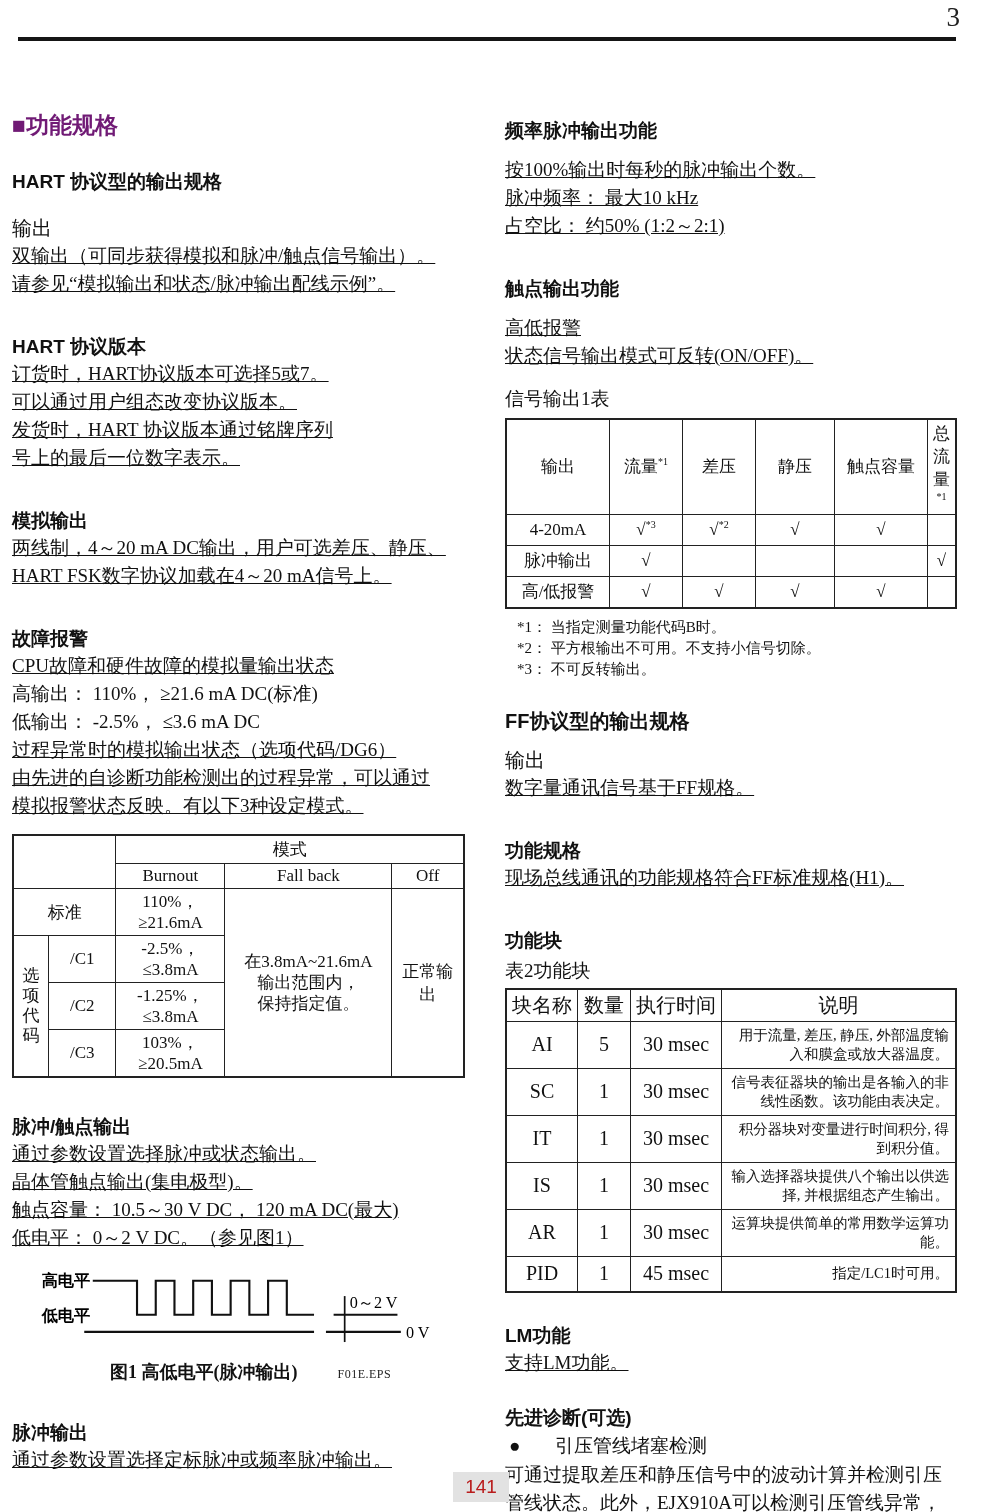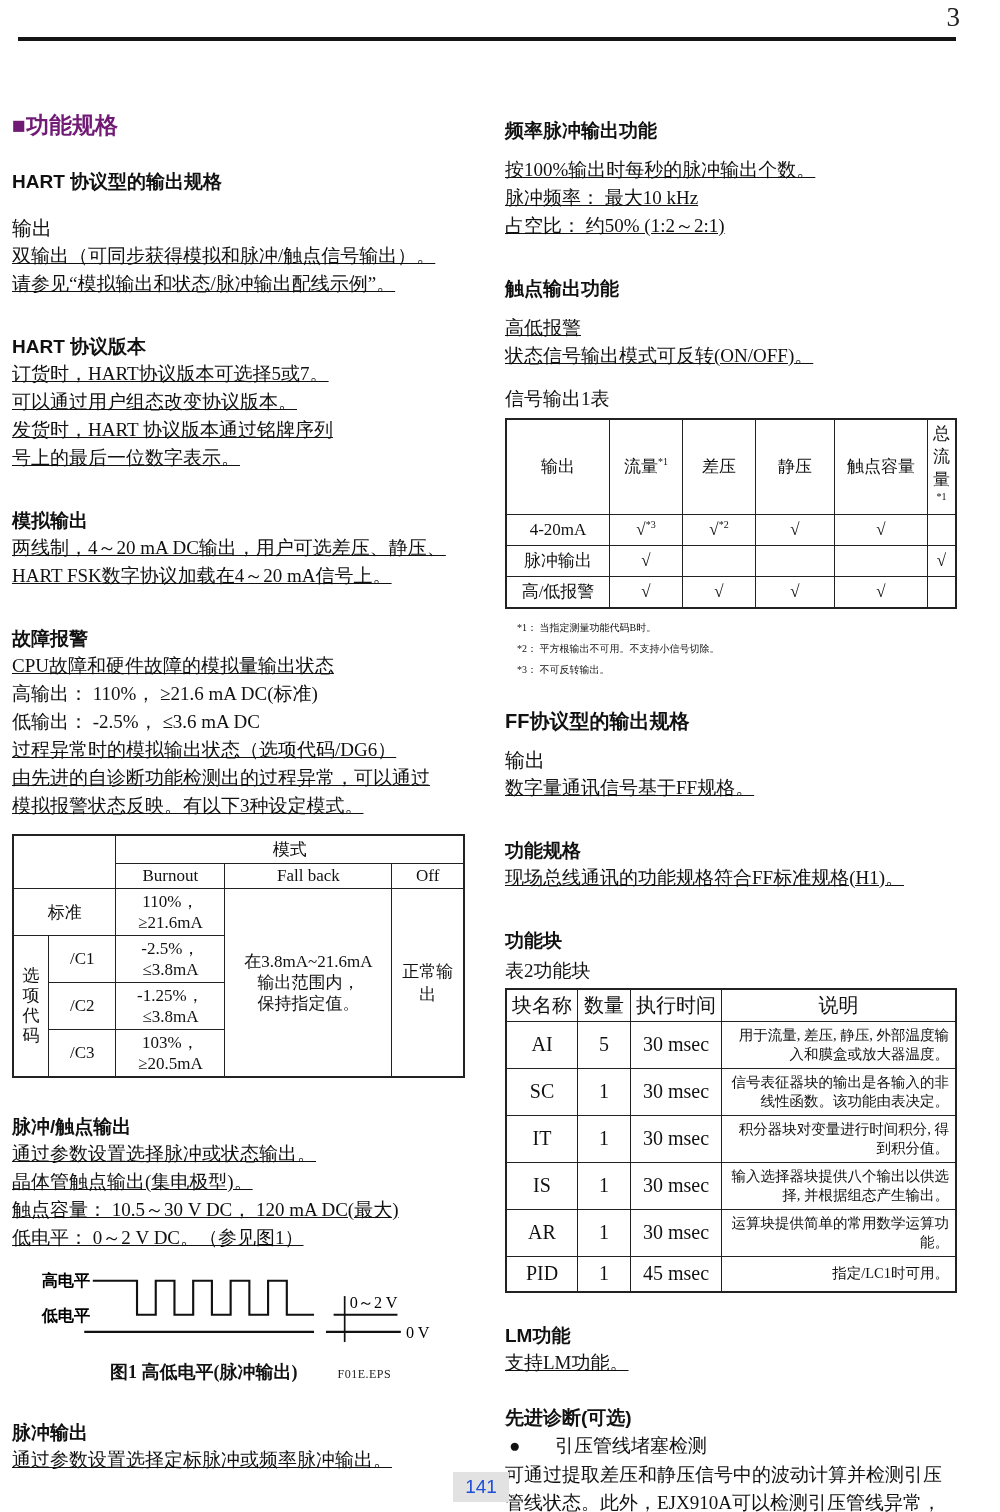--- a/index.html
+++ b/index.html
@@ -28,37 +28,37 @@
   table.tbl{border:2px solid #222;}
   table.tbl td,table.tbl th{border:1.5px solid #222;text-align:center;padding:2px 4px;font-weight:normal;}
   .pre{white-space:pre-line;line-height:21px;}
   .burnout{margin-top:14px;width:453px;}
   .burnout td{font-size:17px;}
   .vert{width:26px;line-height:20px;padding:2px 3px;}
   .sig-title{font-size:19px;margin:16px 0 6px 0;}
   .signal{width:452px;}
   .signal td,.signal th{height:26px;font-size:17px;}
   .signal sup,.fnsup{font-size:10px;}
-  .footnotes{font-size:10px;line-height:21px;margin:8px 0 4px 12px;}
+  .footnotes{font-size:15px;line-height:21px;margin:8px 0 4px 12px;}
   .fn{margin:0;}
   .functab{width:452px;margin-top:4px;}
   .functab td,.functab th{font-size:20px;}
   .functab td.desc{text-align:right;font-size:14.5px;line-height:19px;padding:4px 6px;}
   .functab td.cell{height:40px;}
   
   .figure{margin:10px 0 0 28px;width:400px;}
   .figure svg text{font-family:"Liberation Serif","DejaVu Serif",serif;}
   .figcap-row{display:flex;align-items:baseline;justify-content:flex-start;margin-top:2px;}
   .figcap{font-weight:bold;font-size:18px;margin-left:70px;}
   .fignote{font-size:12px;margin-left:40px;color:#222;letter-spacing:0.5px;}
   
   .bullet-line{font-size:19px;line-height:30px;margin:0;}
   .bullet-glyph{display:inline-block;width:46px;padding-left:4px;}
   .page-num-bottom{position:absolute;left:453px;top:1472px;width:56px;height:30px;background:#e2e2e2;
-    font-family:"Liberation Sans","DejaVu Sans",sans-serif;font-size:19px;color:#1d4ed8;
+    font-family:"Liberation Sans","DejaVu Sans",sans-serif;font-size:19px;color:#b91c1c;
     display:flex;align-items:center;justify-content:center;}
 </style>
 </head>
 <body>
 
 <div class="page">
 
   <div class="page-num-top">3</div>
   <div class="top-rule"></div>
 

